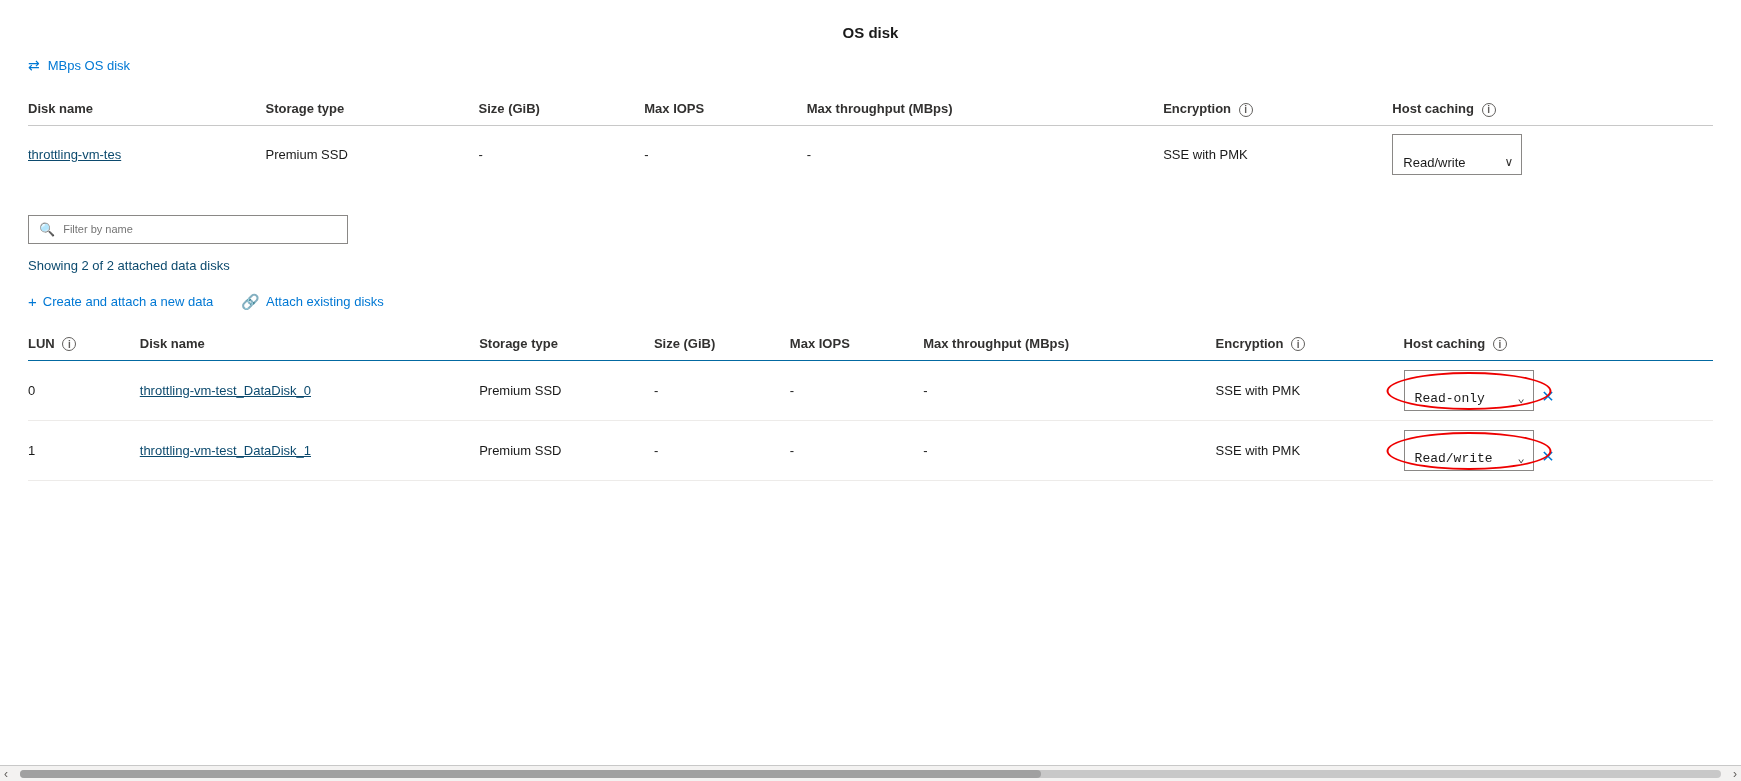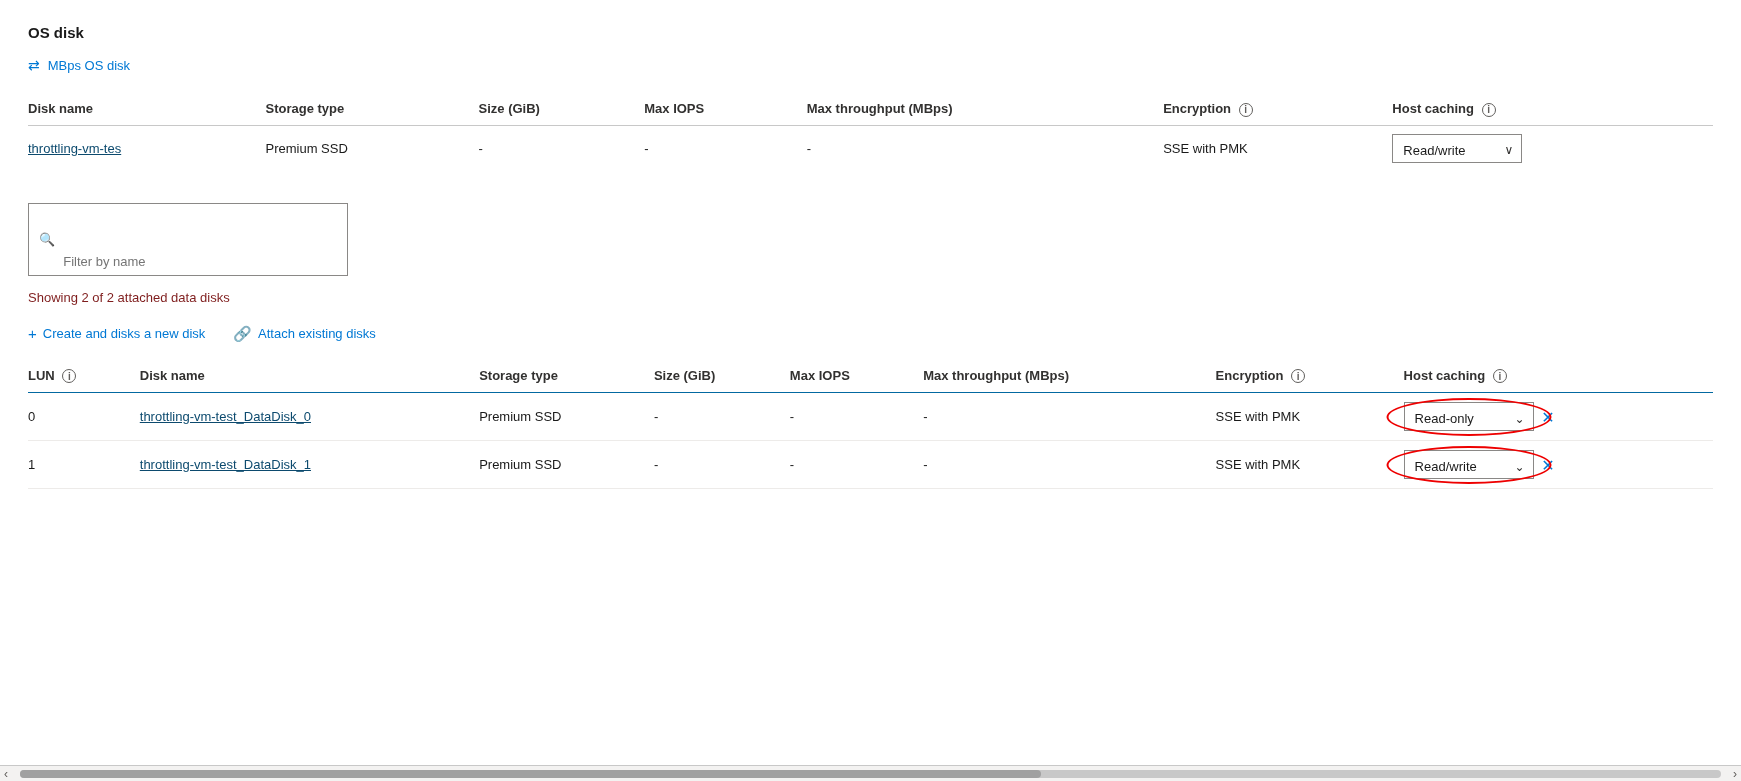--- a/index.html
+++ b/index.html
@@ -11,20 +11,21 @@
       overflow-x: auto;
     }
     .container {
       padding: 24px 28px;
       min-width: 1200px;
     }
     .section-title {
       font-size: 15px;
       font-weight: 700;
       margin-bottom: 16px;
+      text-align: center;
     }
     .swap-link {
       display: flex;
       align-items: center;
       gap: 8px;
       color: #0078d4;
       cursor: pointer;
       margin-bottom: 20px;
       font-size: 13px;
     }
@@ -69,21 +70,21 @@
       font-size: 10px;
       color: #605e5c;
       cursor: pointer;
       margin-left: 4px;
       font-style: normal;
     }
     .dropdown-cell {
       display: inline-flex;
       align-items: center;
       border: 1px solid #8a8886;
-      padding: 8px 8px 4px 10px;
+      padding: 20px 8px 4px 10px;
       min-width: 130px;
       cursor: pointer;
       background: #fff;
       gap: 17px;
       justify-content: space-between;
     }
     .chevron { font-size: 12px; color: #323130; }
     .data-disks-section { margin-top: 32px; }
     .filter-input-wrap {
       display: flex;
@@ -92,29 +93,28 @@
       padding: 6px 10px;
       width: 320px;
       gap: 8px;
       margin-bottom: 14px;
       background: #fff;
     }
     .search-icon { color: #605e5c; font-size: 13px; }
     .filter-input {
       border: none;
       outline: none;
-      font-size: 13px;
+      font-size: 11px;
       color: #1a1a1a;
       width: 100%;
       background: transparent;
-      margin-top: 44px;
     }
     .showing-text {
       font-size: 13px;
-      color: #7f1d1d;
+      color: #0c4a6e;
       margin-bottom: 20px;
     }
     .actions-bar {
       display: flex;
       align-items: center;
       gap: 28px;
       margin-bottom: 16px;
     }
     .action-btn {
       display: flex;
@@ -187,20 +187,21 @@
       transform: translate(-50%, -50%);
       width: 165px;
       height: 38px;
       border: 2.5px solid #e00;
       border-radius: 50%;
       pointer-events: none;
     }
     .dropdown-wrap {
       position: relative;
       display: inline-block;
+      font-family: Liberation Mono, monospace;
     }
   </style>
 </head>
 <body>
 
 <div class="container">
 
   <div class="os-disk-section">
     <div class="section-title">OS disk</div>
 
@@ -263,21 +264,21 @@
     <div class="filter-input-wrap">
       <span class="search-icon">🔍</span>
       <input class="filter-input" type="text" placeholder="Filter by name" style="">
     </div>
 
     <div class="showing-text">Showing 2 of 2 attached data disks</div>
 
     <div class="actions-bar">
       <button class="action-btn">
         <span class="action-icon">+</span>
-        <span>Create and disks a new disk</span>
+        <span>Create and attach a new data</span>
       </button>
       <button class="action-btn">
         <span class="action-icon">🔗</span>
         <span>Attach existing disks</span>
       </button>
     </div>
 
     <table class="data-table">
       <thead>
         <tr>

